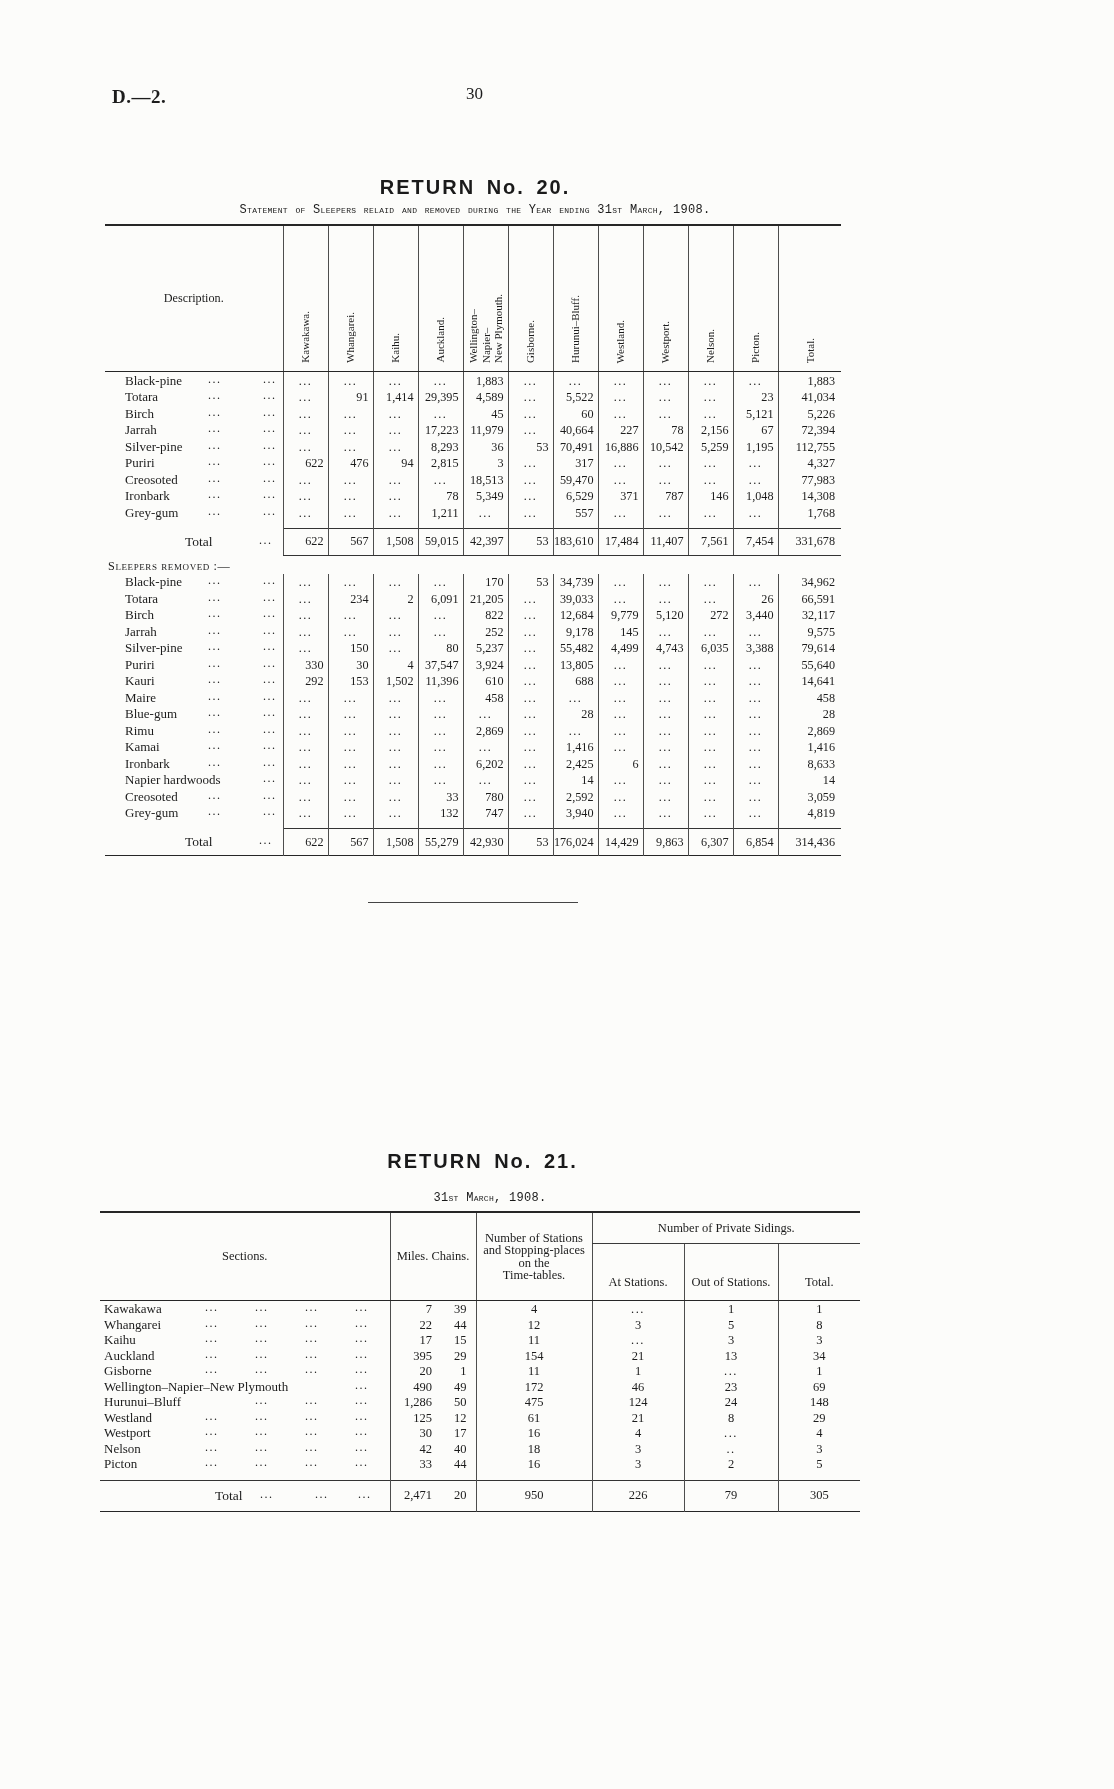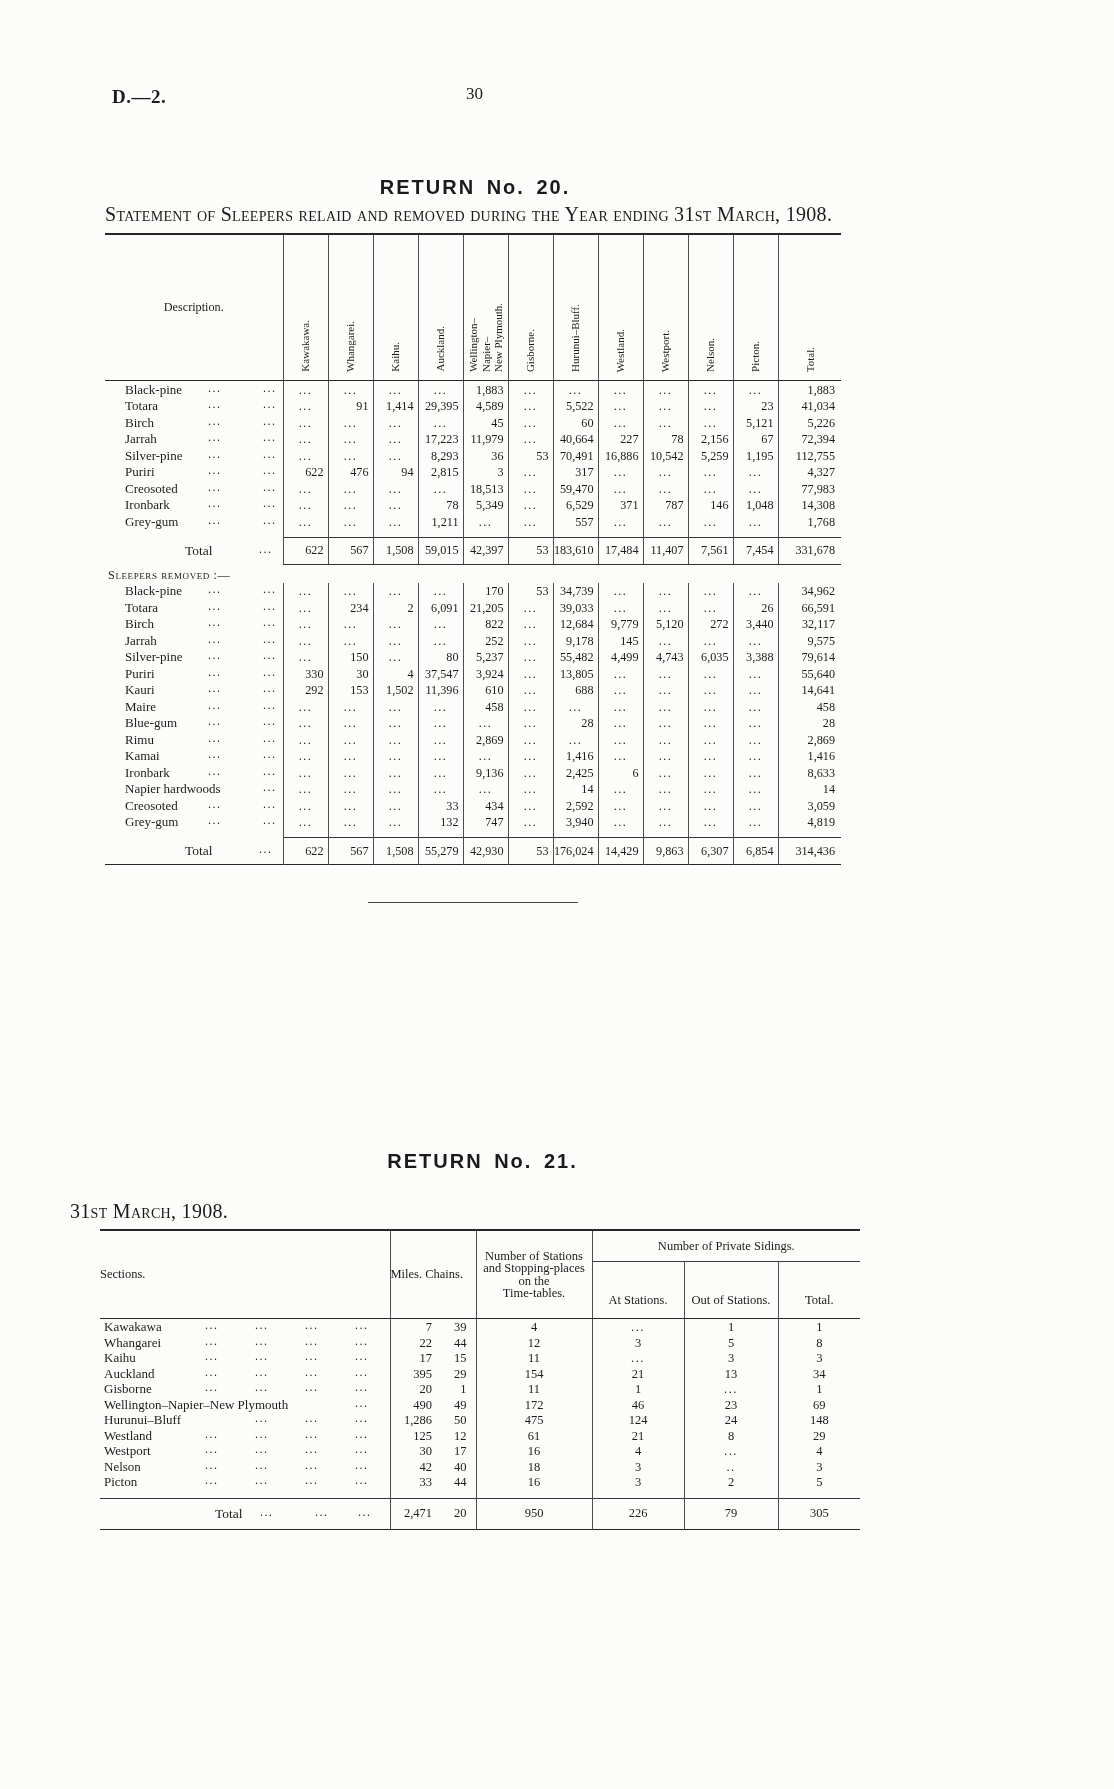--- a/index.html
+++ b/index.html
@@ -10,22 +10,22 @@
     overflow:hidden;
   }
   #doc-ref { position:absolute; left:112px; top:86px; font-size:19px; font-weight:bold; letter-spacing:0.5px; }
   #page-num { position:absolute; left:466px; top:84px; font-size:17px; }
 
   .rtitle {
     text-align:center; font-family:"Liberation Sans", sans-serif;
     font-weight:bold; font-size:20px; letter-spacing:2px; word-spacing:4px; color:#1a1a1a;
   }
   .subtitle {
-    font-variant:small-caps; font-size:20px;
-    letter-spacing:0.3px; margin-top:4px; color:#1a1a1a;
+    text-align:center; font-variant:small-caps; font-size:12px;
+    letter-spacing:0.3px; margin-top:4px; color:#1a1a1a;font-family:Liberation Mono, monospace;
   }
   #sec20 { position:absolute; left:105px; top:176px; width:740px; }
   #sec21 { position:absolute; left:100px; top:1150px; width:765px; }
   #sub21 { width:840px; margin-left:-30px; }
 
   
   #t1 {
     border-collapse:collapse; table-layout:fixed; width:736px;
     border-top:2px solid #262626; border-bottom:1.5px solid #262626;
     margin-top:7px;
@@ -58,21 +58,21 @@
 
   #divider { position:absolute; left:368px; top:902px; width:210px; border-top:1.2px solid #444444; }
 
   
   #t2 {
     border-collapse:collapse; table-layout:fixed; width:760px;
     border-top:2px solid #262626; border-bottom:1.5px solid #262626;
     margin-top:6px;
   }
   #t2 td { padding:0; font-size:12.5px; color:#1c1c1c; }
-  .hsec, .hmc { vertical-align:middle; text-align:left; font-size:12.5px; border-bottom:1.5px solid #262626; }
+  .hsec, .hmc { vertical-align:middle; text-align:center; font-size:12.5px; border-bottom:1.5px solid #262626; }
   .hst {
     vertical-align:middle; text-align:center; font-size:10.8px; line-height:12.5px;
     white-space:pre-line; border-bottom:1.5px solid #262626;
   }
   .h1 td.hps { height:30px; vertical-align:middle; text-align:center; font-size:12px; border-bottom:1px solid #3a3a3a; }
   .h2 td.hsub { height:46px; vertical-align:bottom; text-align:center; font-size:11.5px; border-bottom:1.5px solid #262626; padding-bottom:10px !important; }
   .r2 td { height:15.5px; vertical-align:bottom; line-height:14.5px; }
   .desc2 { position:relative; padding-left:4px !important; }
   .num2 { text-align:right; }
   .mi { padding-right:6px !important; }
@@ -486,21 +486,21 @@
             <td class="vline dots">...</td>
             <td class="vline dots">...</td>
             <td class="vline num totc">1,416</td>
           </tr>
           <tr class="r">
             <td class="desc"><span class="lbl">Ironbark</span><span class="ld" style="left: 103px;">...</span><span class="ld" style="left: 158px;">...</span></td>
             <td class="vline dots">...</td>
             <td class="vline dots">...</td>
             <td class="vline dots">...</td>
             <td class="vline dots">...</td>
-            <td class="vline num">9,136</td>
+            <td class="vline num">6,202</td>
             <td class="vline dots">...</td>
             <td class="vline num">2,425</td>
             <td class="vline num">6</td>
             <td class="vline dots">...</td>
             <td class="vline dots">...</td>
             <td class="vline dots">...</td>
             <td class="vline num totc">8,633</td>
           </tr>
           <tr class="r">
             <td class="desc"><span class="lbl">Napier hardwoods</span><span class="ld" style="left: 158px;">...</span></td>
@@ -516,21 +516,21 @@
             <td class="vline dots">...</td>
             <td class="vline dots">...</td>
             <td class="vline num totc">14</td>
           </tr>
           <tr class="r">
             <td class="desc"><span class="lbl">Creosoted</span><span class="ld" style="left: 103px;">...</span><span class="ld" style="left: 158px;">...</span></td>
             <td class="vline dots">...</td>
             <td class="vline dots">...</td>
             <td class="vline dots">...</td>
             <td class="vline num">33</td>
-            <td class="vline num">434</td>
+            <td class="vline num">780</td>
             <td class="vline dots">...</td>
             <td class="vline num">2,592</td>
             <td class="vline dots">...</td>
             <td class="vline dots">...</td>
             <td class="vline dots">...</td>
             <td class="vline dots">...</td>
             <td class="vline num totc">3,059</td>
           </tr>
           <tr class="r">
             <td class="desc"><span class="lbl">Grey-gum</span><span class="ld" style="left: 103px;">...</span><span class="ld" style="left: 158px;">...</span></td>

